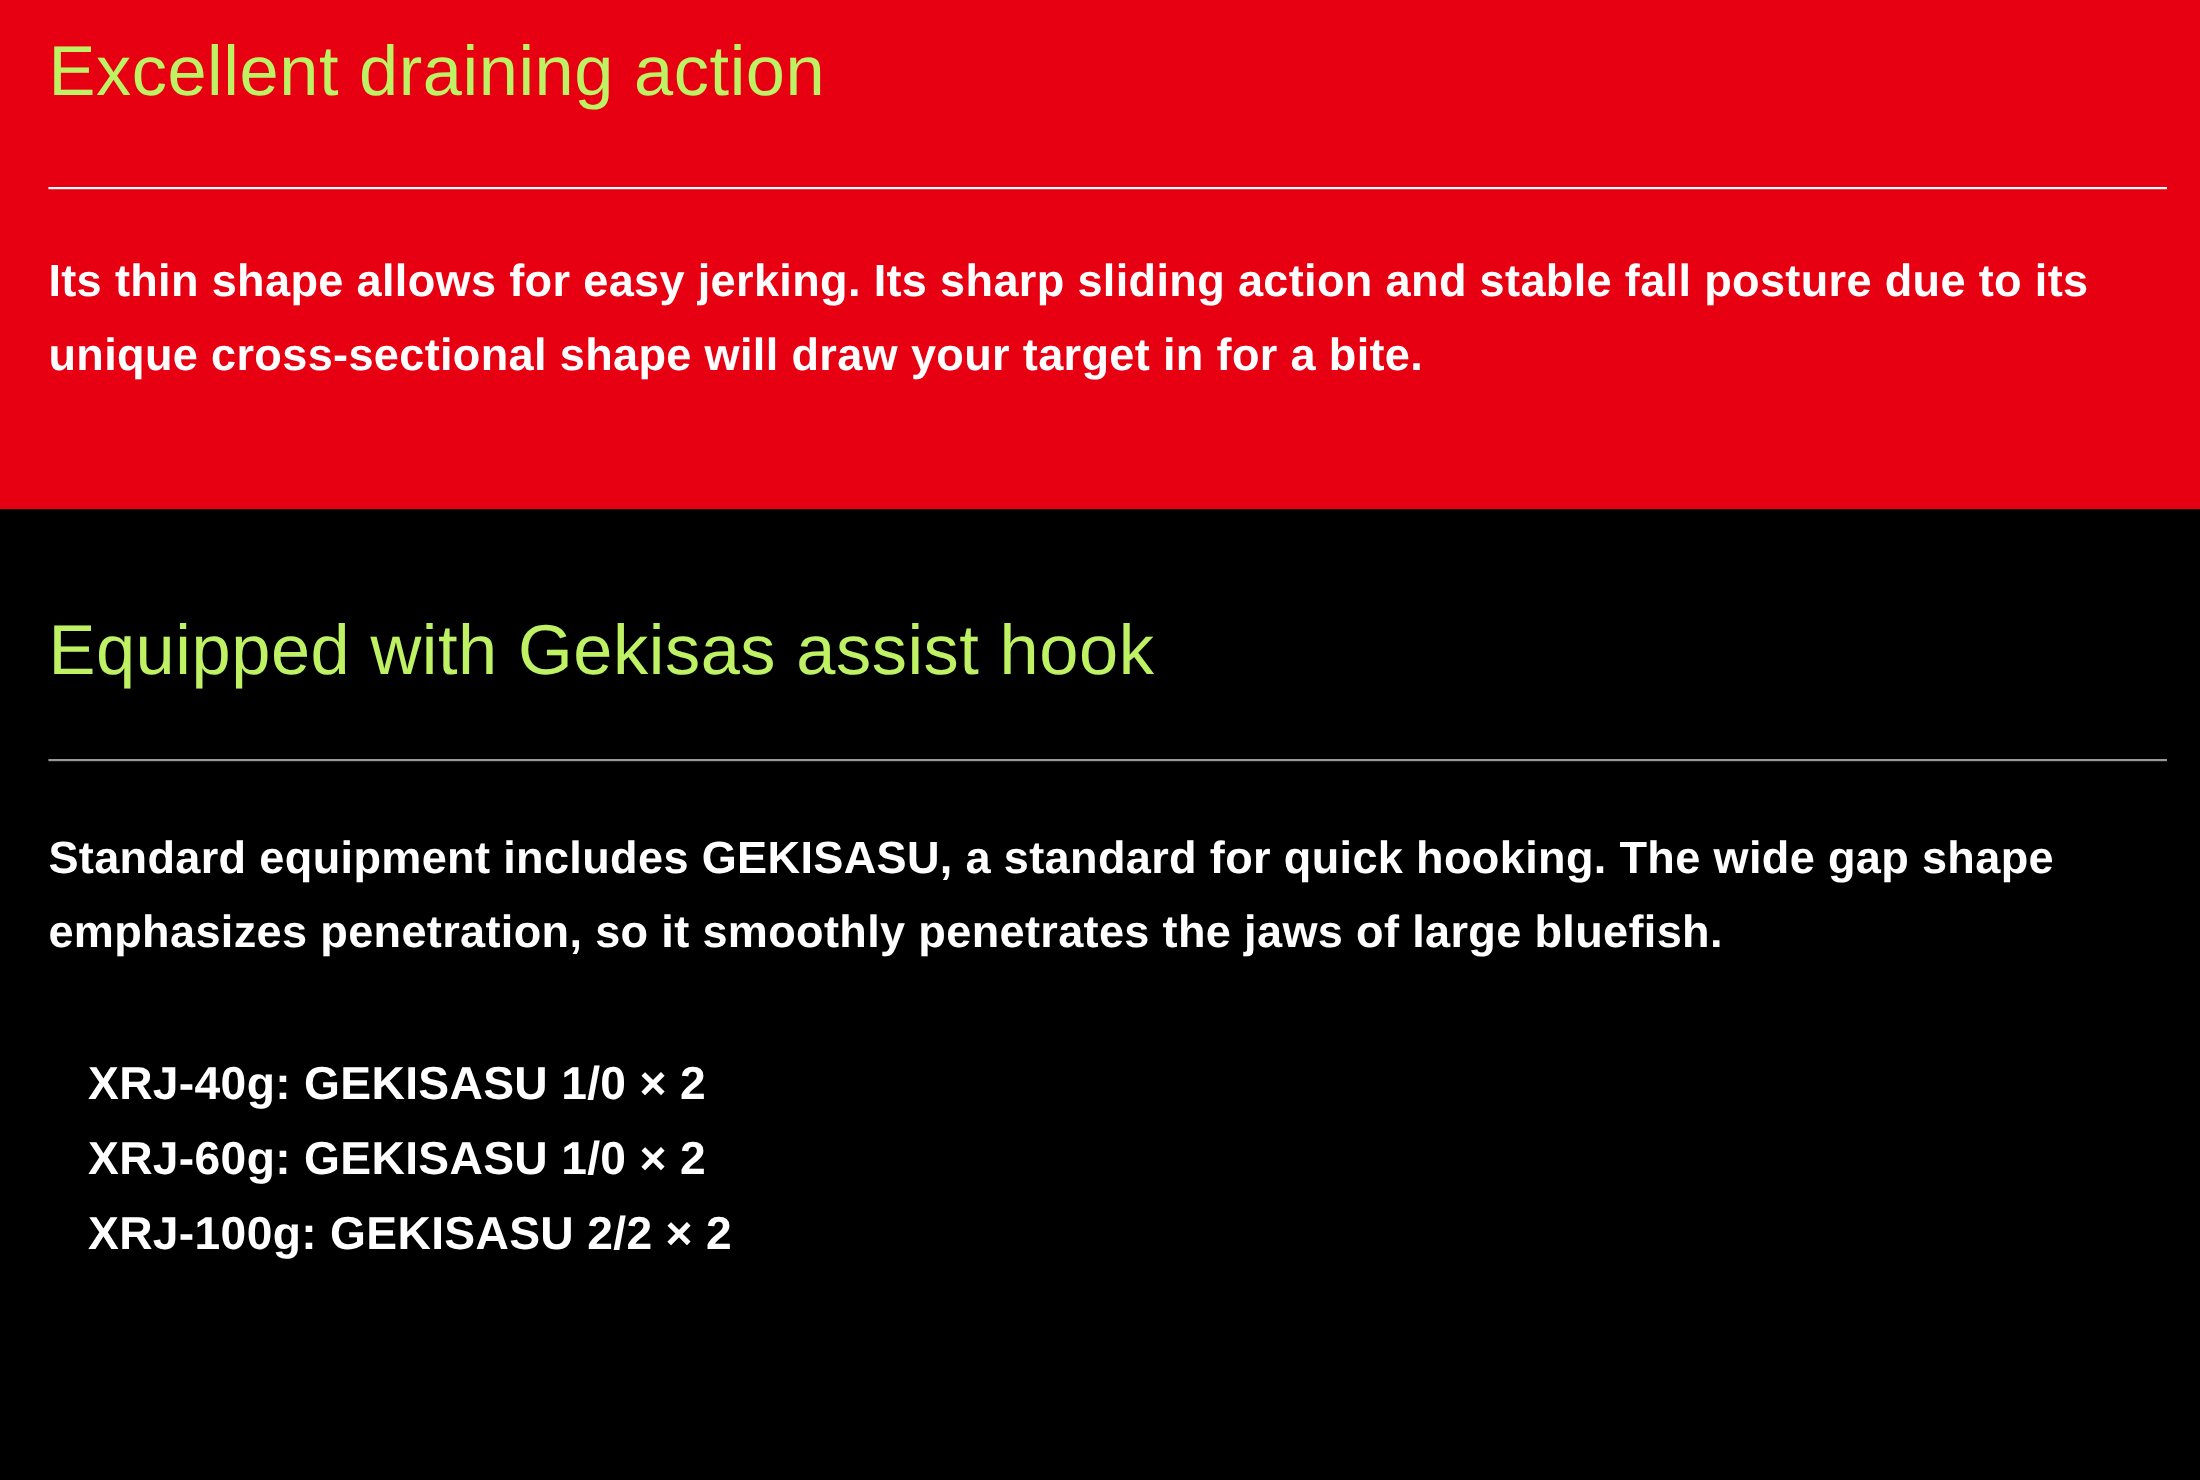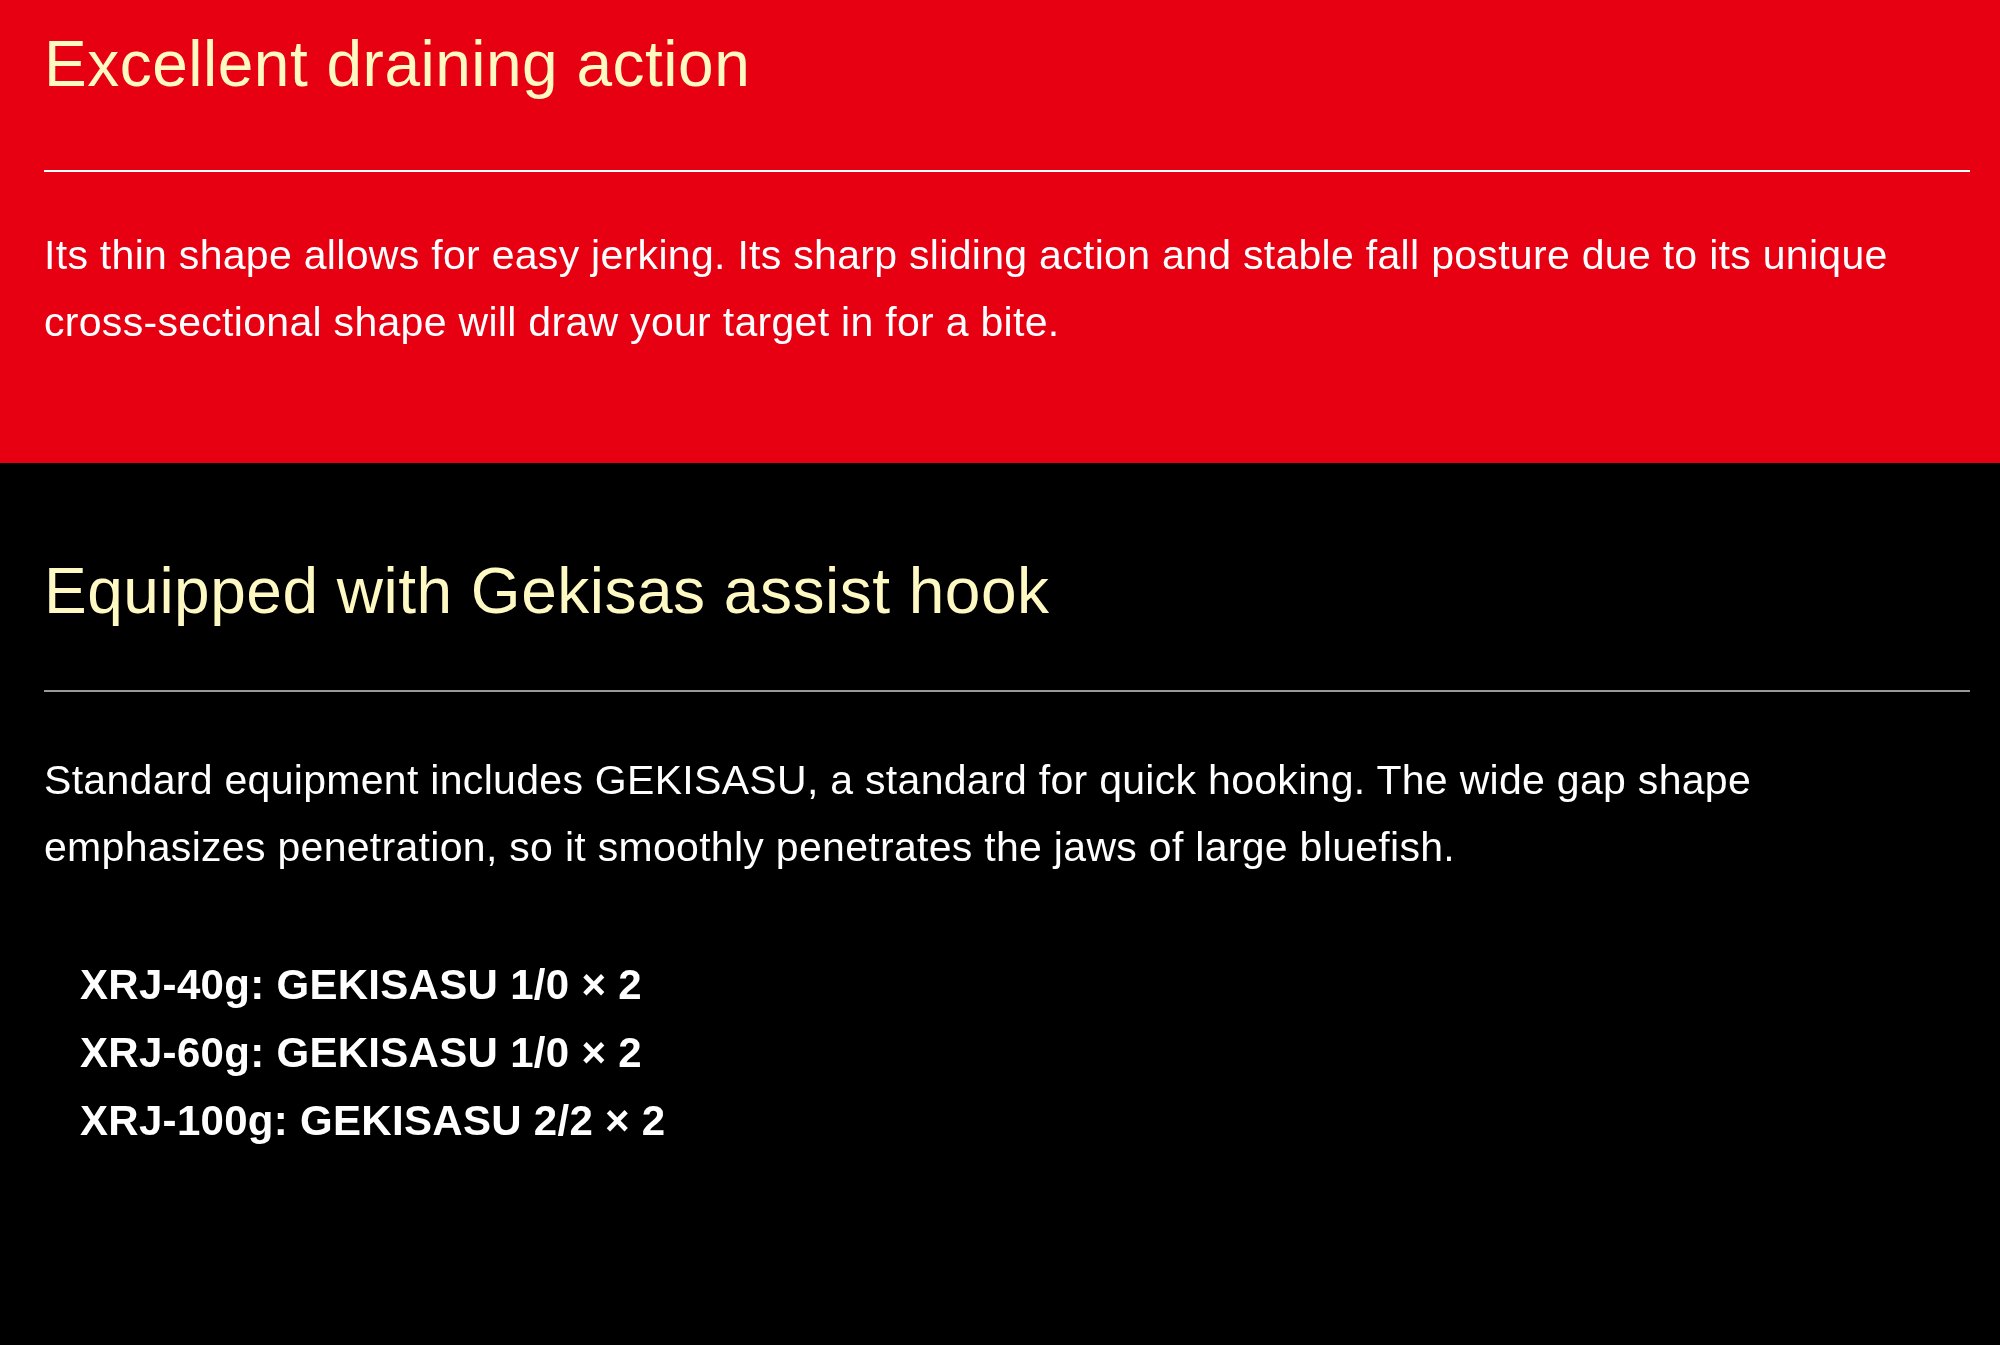--- a/index.html
+++ b/index.html
@@ -35,40 +35,40 @@
     background: #000000;
     flex: 1 1 auto;
     padding-top: 90px;
   }
   .section-heading {
     margin: 0;
     font-size: 64px;
     font-weight: 400;
     line-height: 1.2;
     letter-spacing: 0.5px;
-    color: #fef9c3;
+    color: #bef264;
   }
   .divider {
     border: none;
     height: 2px;
     margin: 0;
     padding: 0;
   }
   .divider-red {
     background: #ffffff;
     margin-top: 67px;
   }
   .divider-black {
     background: #999999;
     margin-top: 60px;
   }
   .section-body {
     margin: 0;
     font-size: 41px;
-    font-weight: 400;
+    font-weight: 700;
     line-height: 67px;
     letter-spacing: 0.3px;
     color: #ffffff;
   }
   .section-red .section-body {
     margin-top: 50px;
   }
   .section-black .section-body {
     margin-top: 55px;
   }

